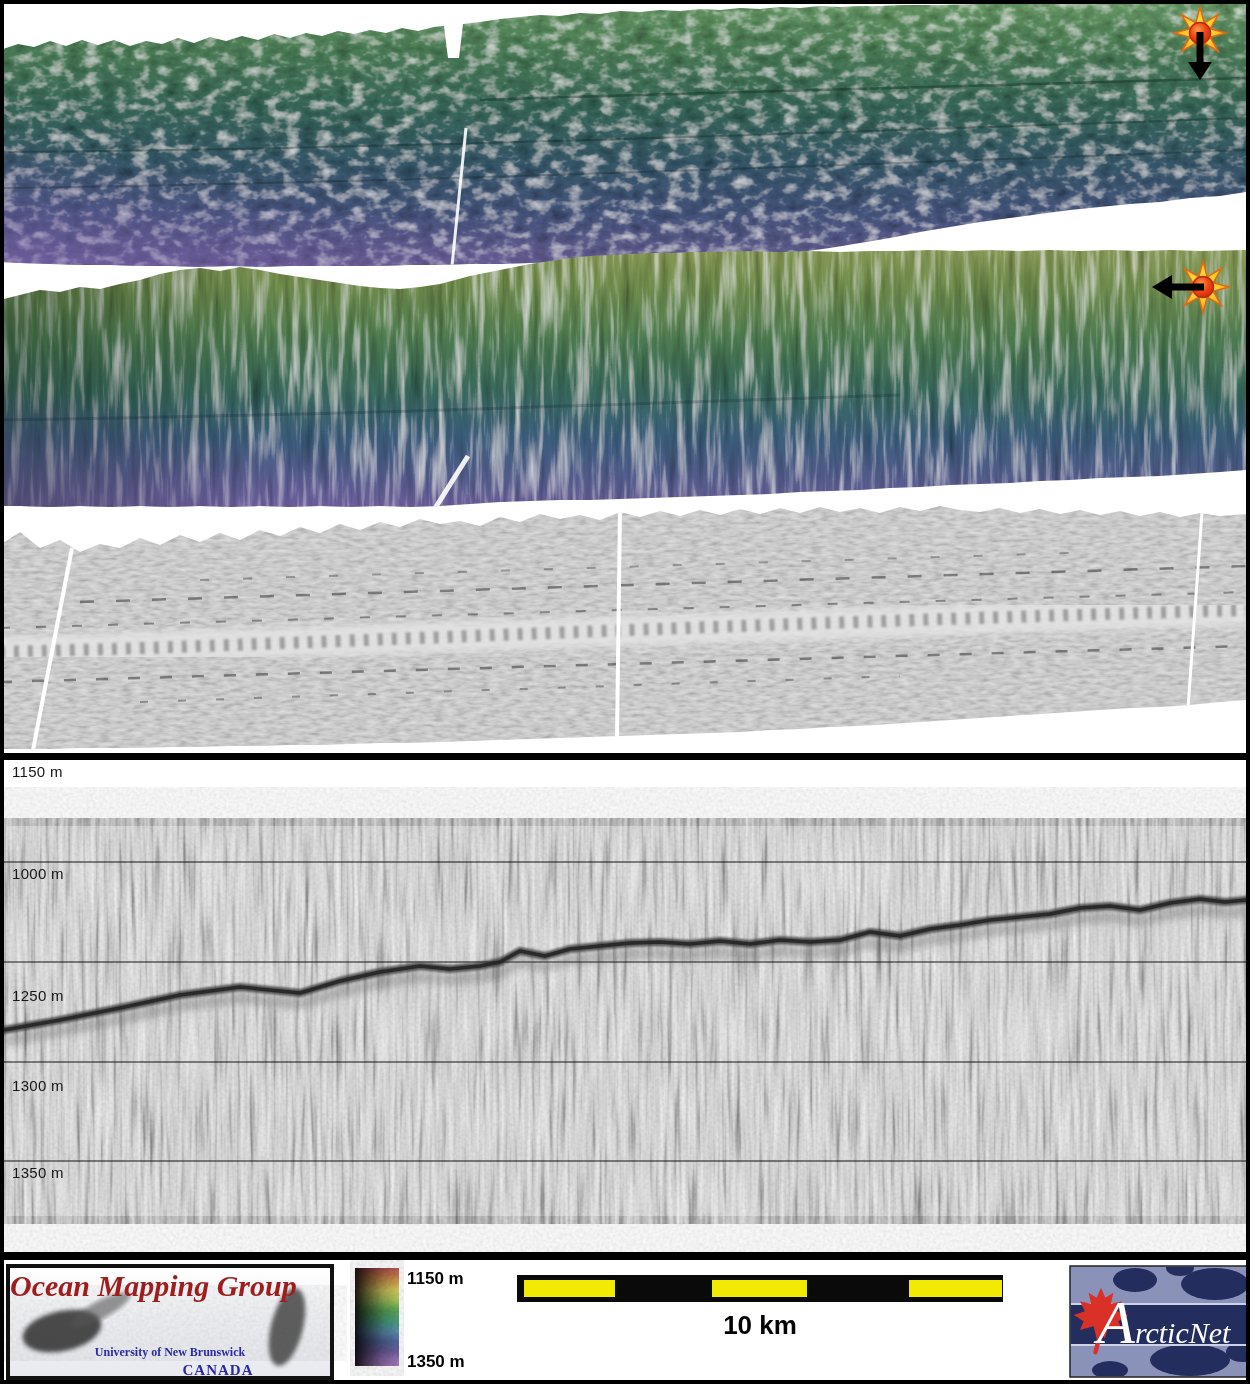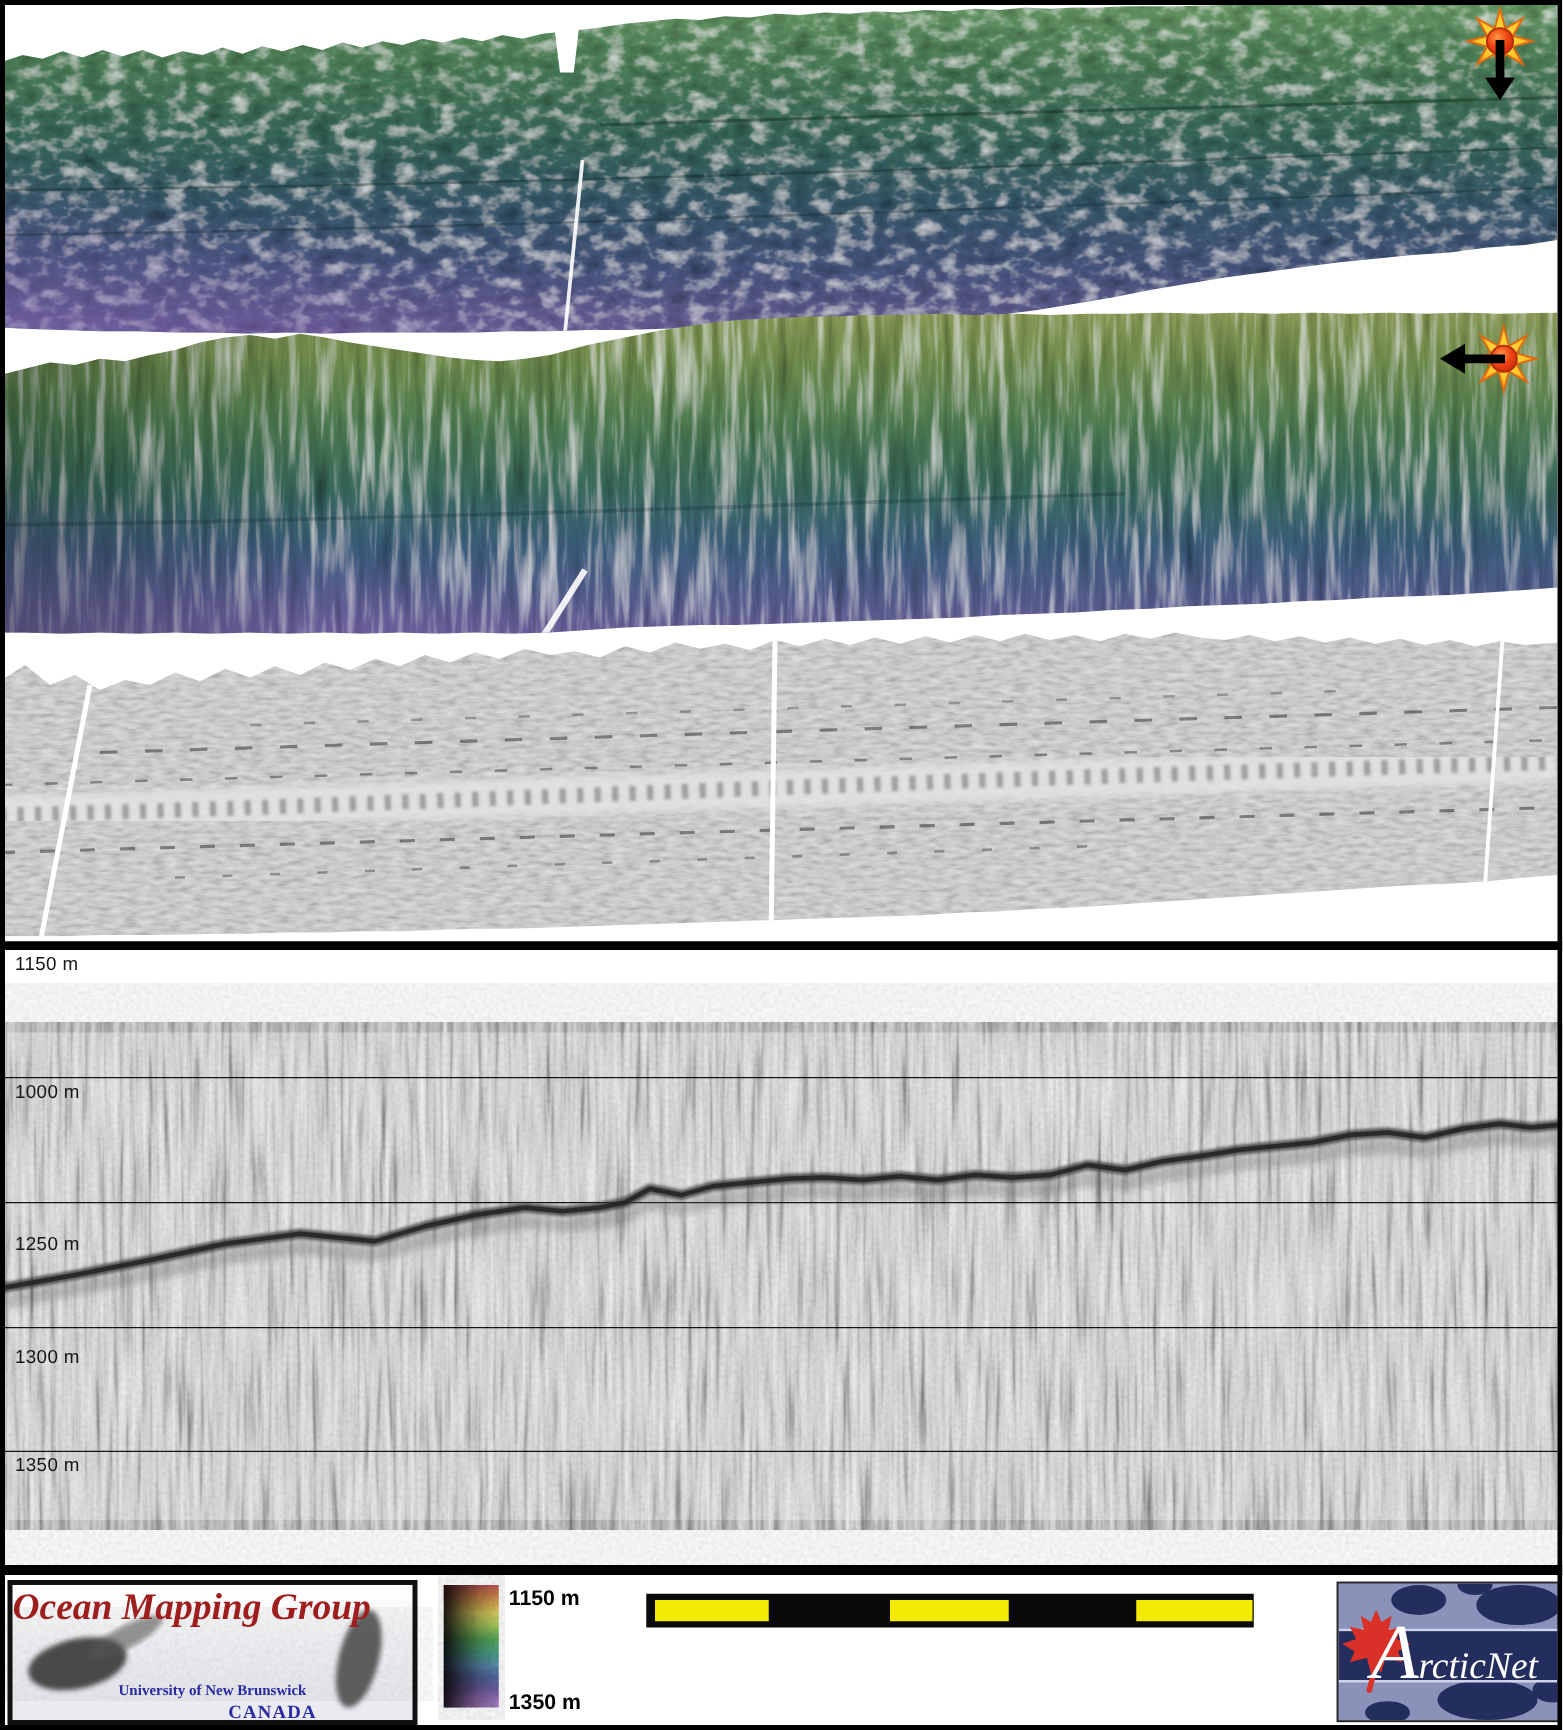--- a/index.html
+++ b/index.html
@@ -289,19 +289,20 @@
 <div class="txt depth-label" style="left:12px;top:1065px;margin-top:12px;">1300 m</div>
 <div class="txt depth-label" style="left:12px;top:1164px;">1350 m</div>
 
 <div class="txt omg-title" style="left:10px;top:1269px;width:284px;">Ocean Mapping Group</div>
 <div class="txt omg-sub omg-univ" style="left:10px;top:1345px;width:320px;">University of New Brunswick</div>
 <div class="txt omg-sub omg-country" style="left:26px;top:1362px;width:384px;">CANADA</div>
 
 <div class="txt cb-label" style="left:407px;top:1269px;">1150 m</div>
 <div class="txt cb-label" style="left:407px;top:1352px;">1350 m</div>
 
+<div class="txt km-label" style="left:517px;top:1310px;width:486px;">10 km</div>
 
 <div class="txt arcticnet" style="left:1097px;top:1291px;">
   <span class="big-a">A</span>
       <span class="rest">rcticNet</span>
 </div>
 
 </div>
 
 </body></html>

